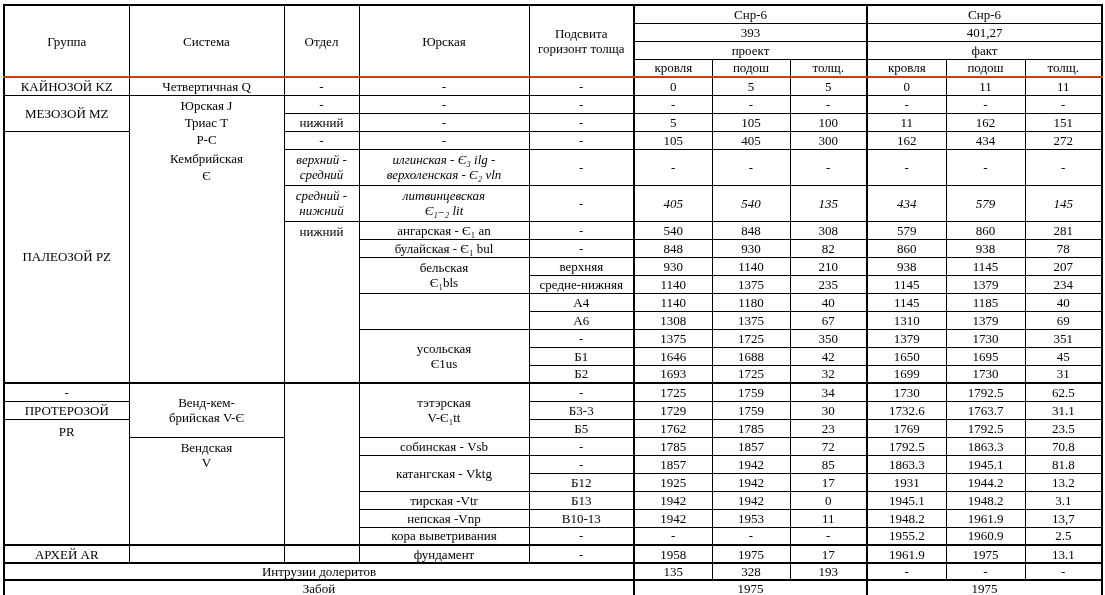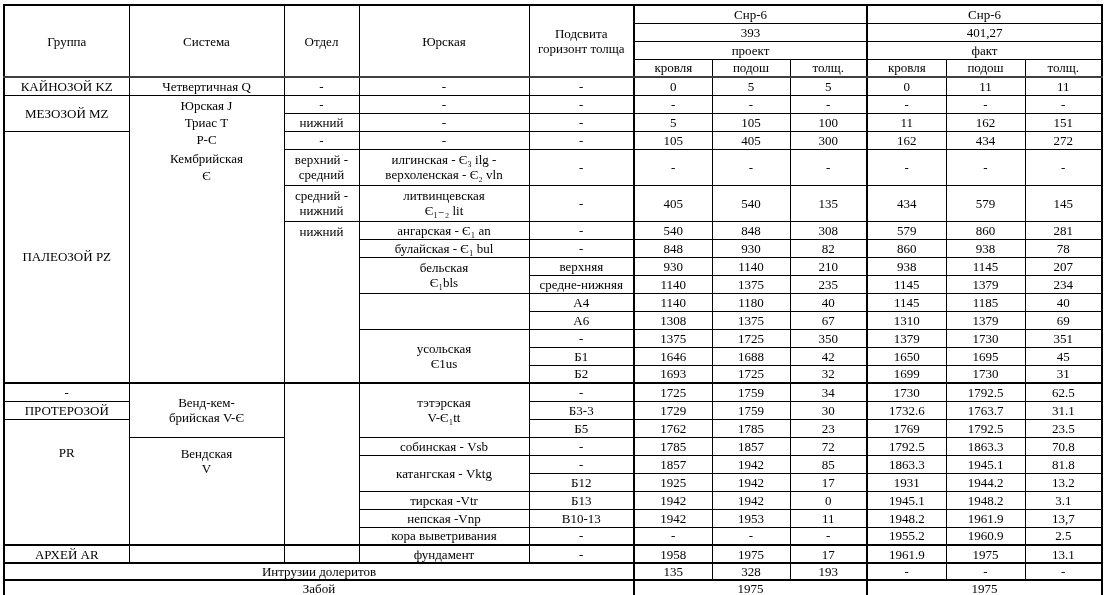--- a/index.html
+++ b/index.html
@@ -17,26 +17,26 @@
     border:1px solid #000;
     text-align:center;
     vertical-align:middle;
     padding:0 2px;
     font-weight:normal;
     line-height:15px;
     overflow:hidden;
   }
   thead tr{height:18px;}
   tbody tr{height:18px;}
-  tr.tall{height:36px;}
+  tr.tall{height:36px;font-style:italic;}
   tr.foot{height:16px;}
   .pre{white-space:pre-line;}
   .va-t{vertical-align:top;}
-  .pt8{padding-top:25px;}
-  .bb2{border-bottom:2px solid #404040;}
+  .pt8{padding-top:4px;}
+  .bb2{border-bottom:2px solid #c2410c;}
   .bt2{border-top:2px solid #000;}
   .bl2{border-left:2px solid #000;}
   .syscell{vertical-align:top;padding-top:1px;}
   .syscell div{line-height:17px;white-space:pre-line;}
   .syscell .gap{margin-top:2px;}
   .intr{}
 </style>
 </head>
 <body>
 
@@ -282,21 +282,21 @@
     <td rowspan="7" class="va-t pt8">PR</td>
     <td>Б5</td>
     <td class="bl2">1762</td>
     <td>1785</td>
     <td>23</td>
     <td class="bl2">1769</td>
     <td>1792.5</td>
     <td>23.5</td>
   </tr>
   <tr>
-    <td rowspan="6" class="pre va-t" style="padding-top:8px">Вендская
+    <td rowspan="6" class="pre va-t" style="padding-top:2px">Вендская
 V</td>
     <td>собинская - Vsb</td>
     <td>-</td>
     <td class="bl2">1785</td>
     <td>1857</td>
     <td>72</td>
     <td class="bl2">1792.5</td>
     <td>1863.3</td>
     <td>70.8</td>
   </tr>

